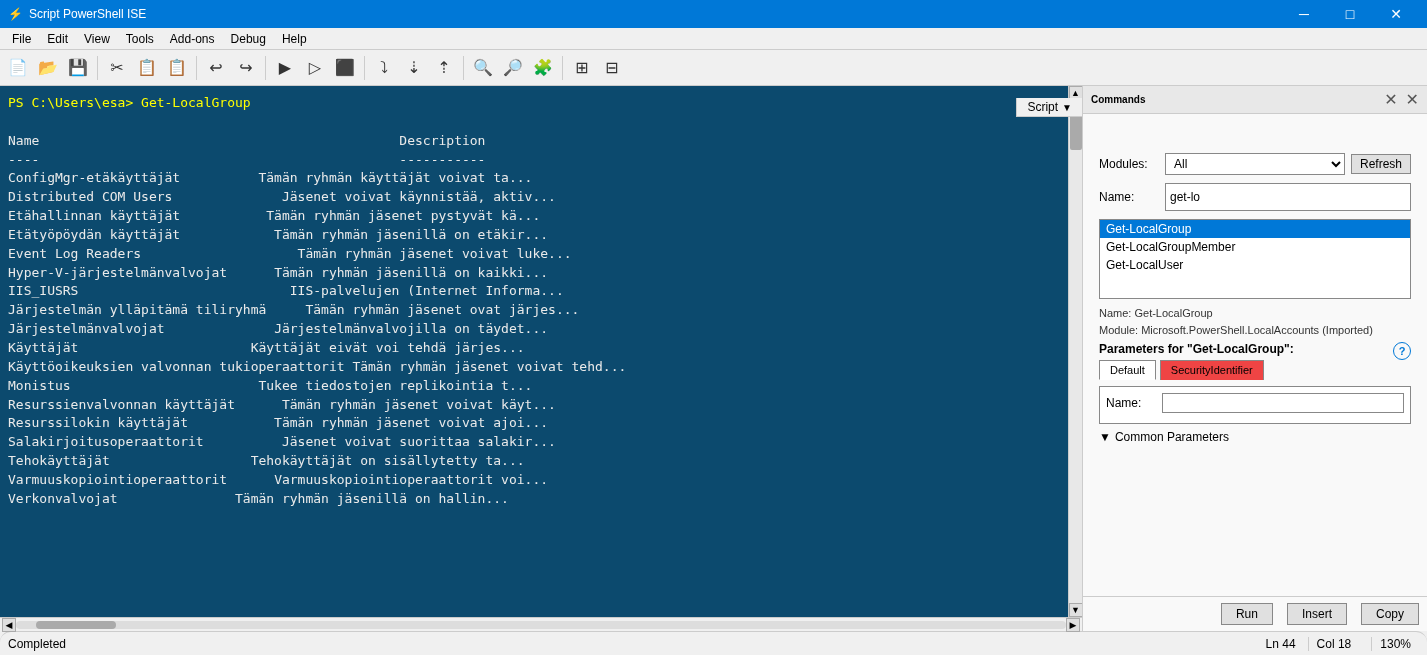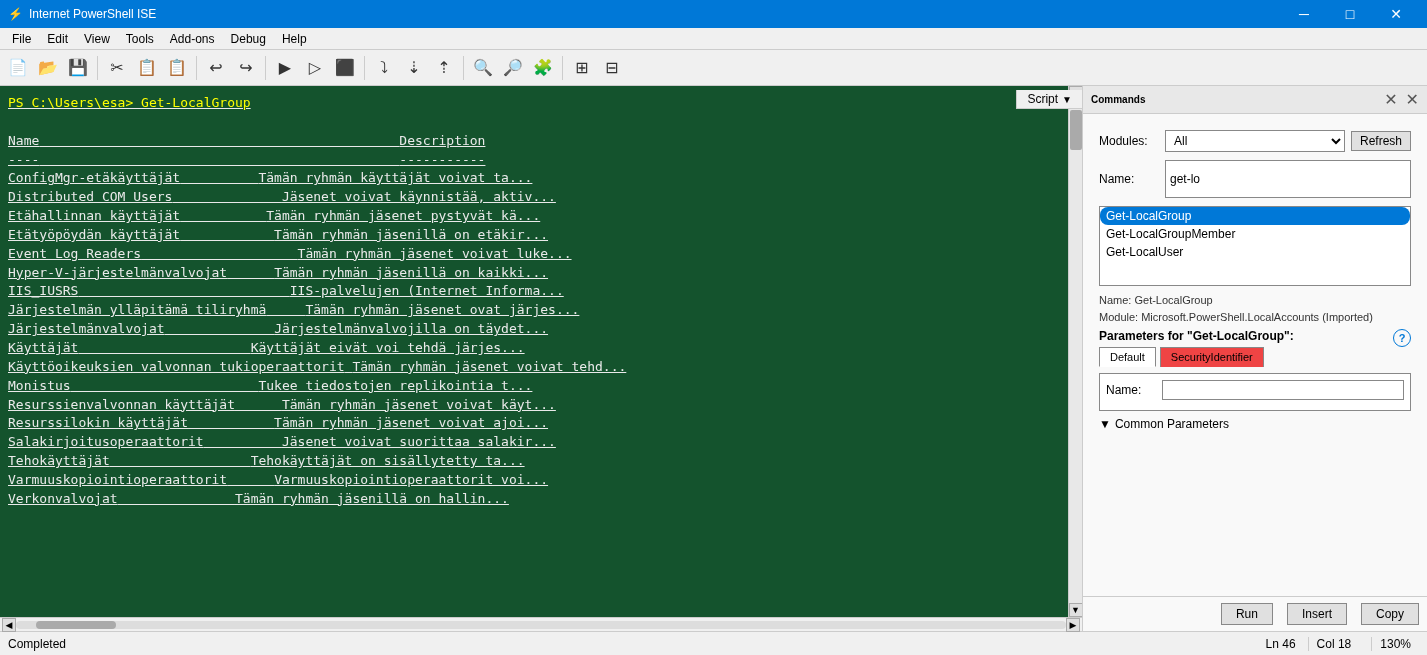--- a/index.html
+++ b/index.html
@@ -32,59 +32,59 @@
       cursor: pointer; display: flex; align-items: center; justify-content: center;
       font-size: 16px; color: #333;
     }
     .tb-sep { width: 1px; height: 24px; background: #ccc; margin: 0 3px; }
 
     
     #main-area { display: flex; height: calc(655px - 28px - 22px - 36px - 24px); }
 
     
     #console-panel {
-      flex: 1; background: #14532d; color: #eaeaea; font-family: 'Consolas', 'Courier New', monospace;
-      font-size: 13px; padding: 8px; overflow: auto; position: relative; text-decoration: underline;
+      flex: 1; background: #0c4a6e; color: #eaeaea; font-family: 'Consolas', 'Courier New', monospace;
+      font-size: 13px; padding: 8px; overflow: auto; position: relative;
     }
     #console-panel pre { white-space: pre; line-height: 1.45; }
 
     
     #commands-panel {
       width: 345px; border-left: 1px solid #ccc; background: #f9f9f9;
       display: flex; flex-direction: column;
     }
     #commands-header {
       display: flex; align-items: center; background: #e8e8e8; border-bottom: 1px solid #ccc;
       padding: 4px 8px; gap: 4px;
     }
     #commands-title { font-size: 10px; font-weight: 600; }
     #commands-close { margin-left: auto; cursor: pointer; font-size: 16px; color: #555; border: none; background: transparent; }
     #commands-close2 { cursor: pointer; font-size: 16px; color: #555; border: none; background: transparent; margin-left: 4px; }
 
-    #commands-body { padding: 16px; flex: 1; overflow-y: auto; }
+    #commands-body { padding: 16px; flex: 1; overflow-y: auto; margin-top: 23px; }
 
     .cmd-row { display: flex; align-items: center; margin-bottom: 8px; gap: 6px; }
     .cmd-label { min-width: 60px; font-size: 12px; }
     .cmd-select {
       flex: 1; height: 22px; font-size: 12px; border: 1px solid #888; background: white; padding: 0 4px;
     }
     .cmd-refresh-btn {
       padding: 2px 8px; font-size: 12px; border: 1px solid #888; background: #e0e0e0; cursor: pointer;
     }
     .cmd-input {
-      flex: 1; height: 38px; font-size: 12px; border: 1px solid #888; background: white; padding: 0 4px;
+      flex: 1; height: 28px; font-size: 12px; border: 1px solid #888; background: white; padding: 0 4px;
     }
 
     
     #cmd-results-list {
       border: 1px solid #888; background: white; margin-bottom: 6px; overflow-y: auto;
       height: 80px;
     }
     .cmd-result-item {
-      padding: 2px 6px; font-size: 12px; cursor: pointer; white-space: nowrap; border-radius: 8px;
+      padding: 2px 6px; font-size: 12px; cursor: pointer; white-space: nowrap;
     }
     .cmd-result-item.selected { background: #0078d7; color: white; }
     
     #cmd-results-list::-webkit-scrollbar { width: 12px; }
     #cmd-results-list::-webkit-scrollbar-track { background: #f0f0f0; }
     #cmd-results-list::-webkit-scrollbar-thumb { background: #aaa; }
 
     #cmd-name-info { font-size: 11px; color: #333; margin-bottom: 4px; line-height: 1.5; }
 
     #cmd-params-label { font-size: 12px; font-weight: 600; margin-bottom: 4px; }
@@ -105,20 +105,21 @@
     #common-params { display: flex; align-items: center; gap: 4px; font-size: 12px; cursor: pointer; margin-bottom: 6px; }
 
     #cmd-action-btns { display: flex; justify-content: flex-end; gap: 14px; margin-top: auto; padding: 6px 8px; border-top: 1px solid #ccc; }
     .cmd-action-btn { padding: 3px 14px; font-size: 12px; border: 1px solid #888; background: #e0e0e0; cursor: pointer; }
 
     
     #status-bar {
       display: flex; align-items: center; justify-content: space-between;
       background: #f0f0f0; border-top: 1px solid #ccc; height: 24px; padding: 0 8px;
       font-size: 12px;
+      border-radius: 11px;
     }
     #status-right { display: flex; align-items: center; gap: 12px; }
     .status-section { padding: 0 8px; border-left: 1px solid #ccc; text-align: center; }
 
     
     #console-wrapper { flex: 1; position: relative; display: flex; flex-direction: column; }
     #console-content { flex: 1; overflow: hidden; position: relative; }
     #console-hscroll { height: 14px; background: #f0f0f0; border-top: 1px solid #ccc; display: flex; align-items: center; padding: 0 2px; }
     .hscroll-track { flex: 1; height: 8px; background: #ddd; border-radius: 4px; position: relative; }
     .hscroll-thumb { width: 80px; height: 8px; background: #aaa; border-radius: 4px; position: absolute; left: 20px; }
@@ -139,21 +140,21 @@
     .vscroll-track { flex: 1; width: 14px; background: #e8e8e8; position: relative; }
     .vscroll-thumb { width: 12px; height: 40px; background: #aaa; position: absolute; top: 10px; left: 1px; border-radius: 2px; }
     .ps-prompt { color: #ffff00; }
   </style>
 </head>
 <body>
 
 <div id="title-bar">
   <div id="title-bar-left">
     <span>⚡</span>
-    <span>Internet PowerShell ISE</span>
+    <span>Script PowerShell ISE</span>
   </div>
   <div id="title-bar-controls">
     <button class="title-btn">─</button>
     <button class="title-btn">□</button>
     <button class="title-btn close">✕</button>
   </div>
 </div>
 
 <div id="menu-bar">
   <span class="menu-item">File</span>
@@ -191,21 +192,21 @@
   <div class="tb-sep"></div>
   <button class="tb-btn" title="Show Commands">⊞</button>
   <button class="tb-btn" title="Show Snippets">⊟</button>
 </div>
 
 <div id="main-area">
 
   <div id="console-wrapper">
 
     <div style="position:relative; width:100%; height:0;">
-      <div id="script-bar" style="position:absolute; top:4px; right:0; z-index:10;">
+      <div id="script-bar" style="position:absolute; top:12px; right:0; z-index:10;">
         <span>Script</span>
         <span style="font-size:10px;">▼</span>
       </div>
     </div>
 
     <div id="console-content" style="display:flex; flex:1; overflow:hidden;">
       <div id="console-panel" style="flex:1; overflow:auto;">
         <pre><span class="ps-prompt">PS C:\Users\esa&gt; Get-LocalGroup</span>
 
 <span>Name</span>                                              <span>Description</span>
@@ -311,17 +312,17 @@
       <button class="cmd-action-btn">Insert</button>
       <button class="cmd-action-btn">Copy</button>
     </div>
   </div>
 
 </div>
 
 <div id="status-bar">
   <span>Completed</span>
   <div id="status-right">
-    <span>Ln 46</span>
+    <span>Ln 44</span>
     <span class="status-section">Col 18</span>
     <span class="status-section">130%</span>
   </div>
 </div>
 
 </body></html>

